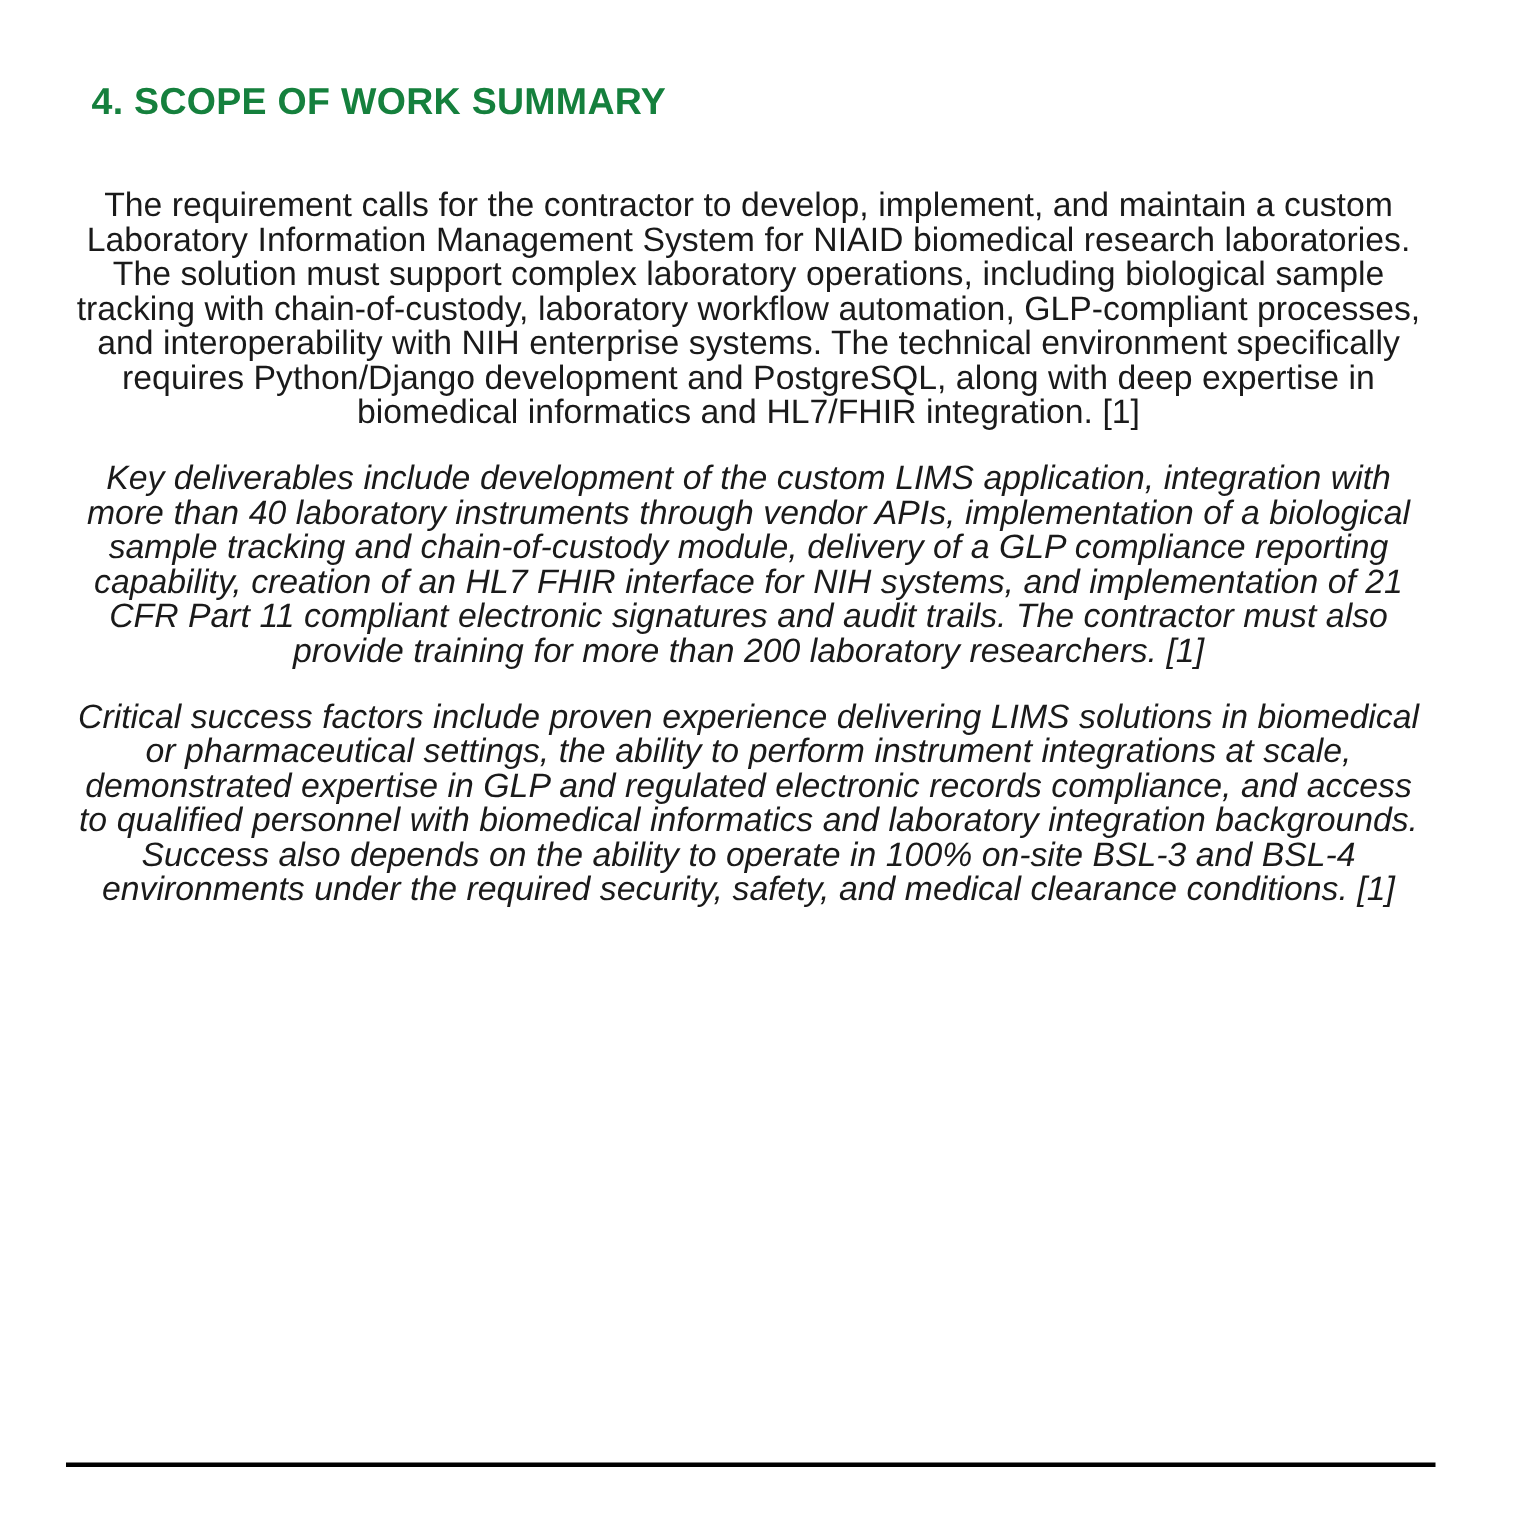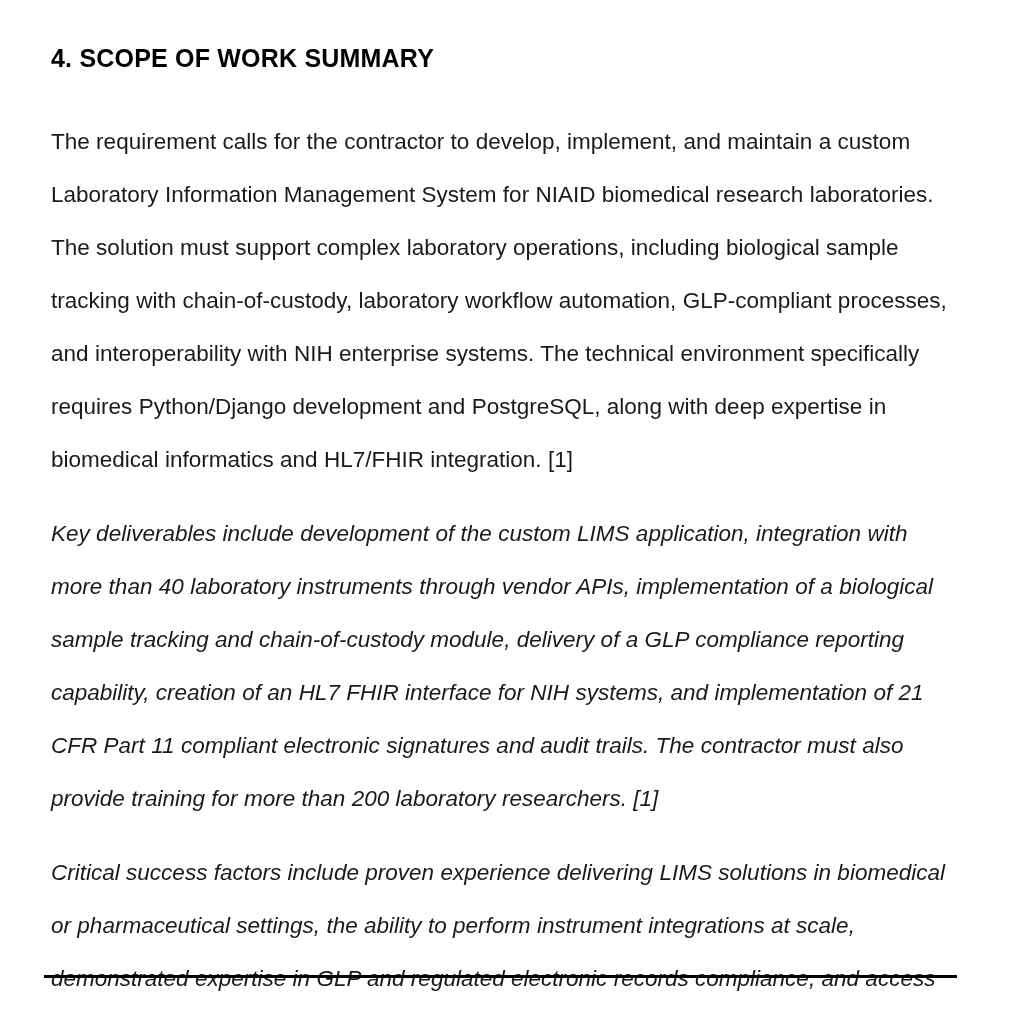--- a/index.html
+++ b/index.html
@@ -25,35 +25,35 @@
   .content {
     position: absolute;
     left: 51px;
     top: 0;
     width: 896px;
   }
 
   .section-heading {
     font-size: 25px;
     font-weight: bold;
-    color: #000000;
+    color: #15803d;
     letter-spacing: 0.2px;
     line-height: 30px;
-    margin: 0;
+    margin: 10px;
     padding-top: 43px;
     white-space: nowrap;
   }
 
   .body-paragraph {
     font-size: 22.5px;
-    line-height: 53px;
+    line-height: 23px;
     color: #1a1a1a;
     margin: 0;
     padding: 0;
-    text-align: left;
+    text-align: center;
     word-spacing: 0.1px;
   }
 
   .body-paragraph.first {
     margin-top: 42px;
   }
 
   .body-paragraph + .body-paragraph {
     margin-top: 21px;
     font-style: italic;

